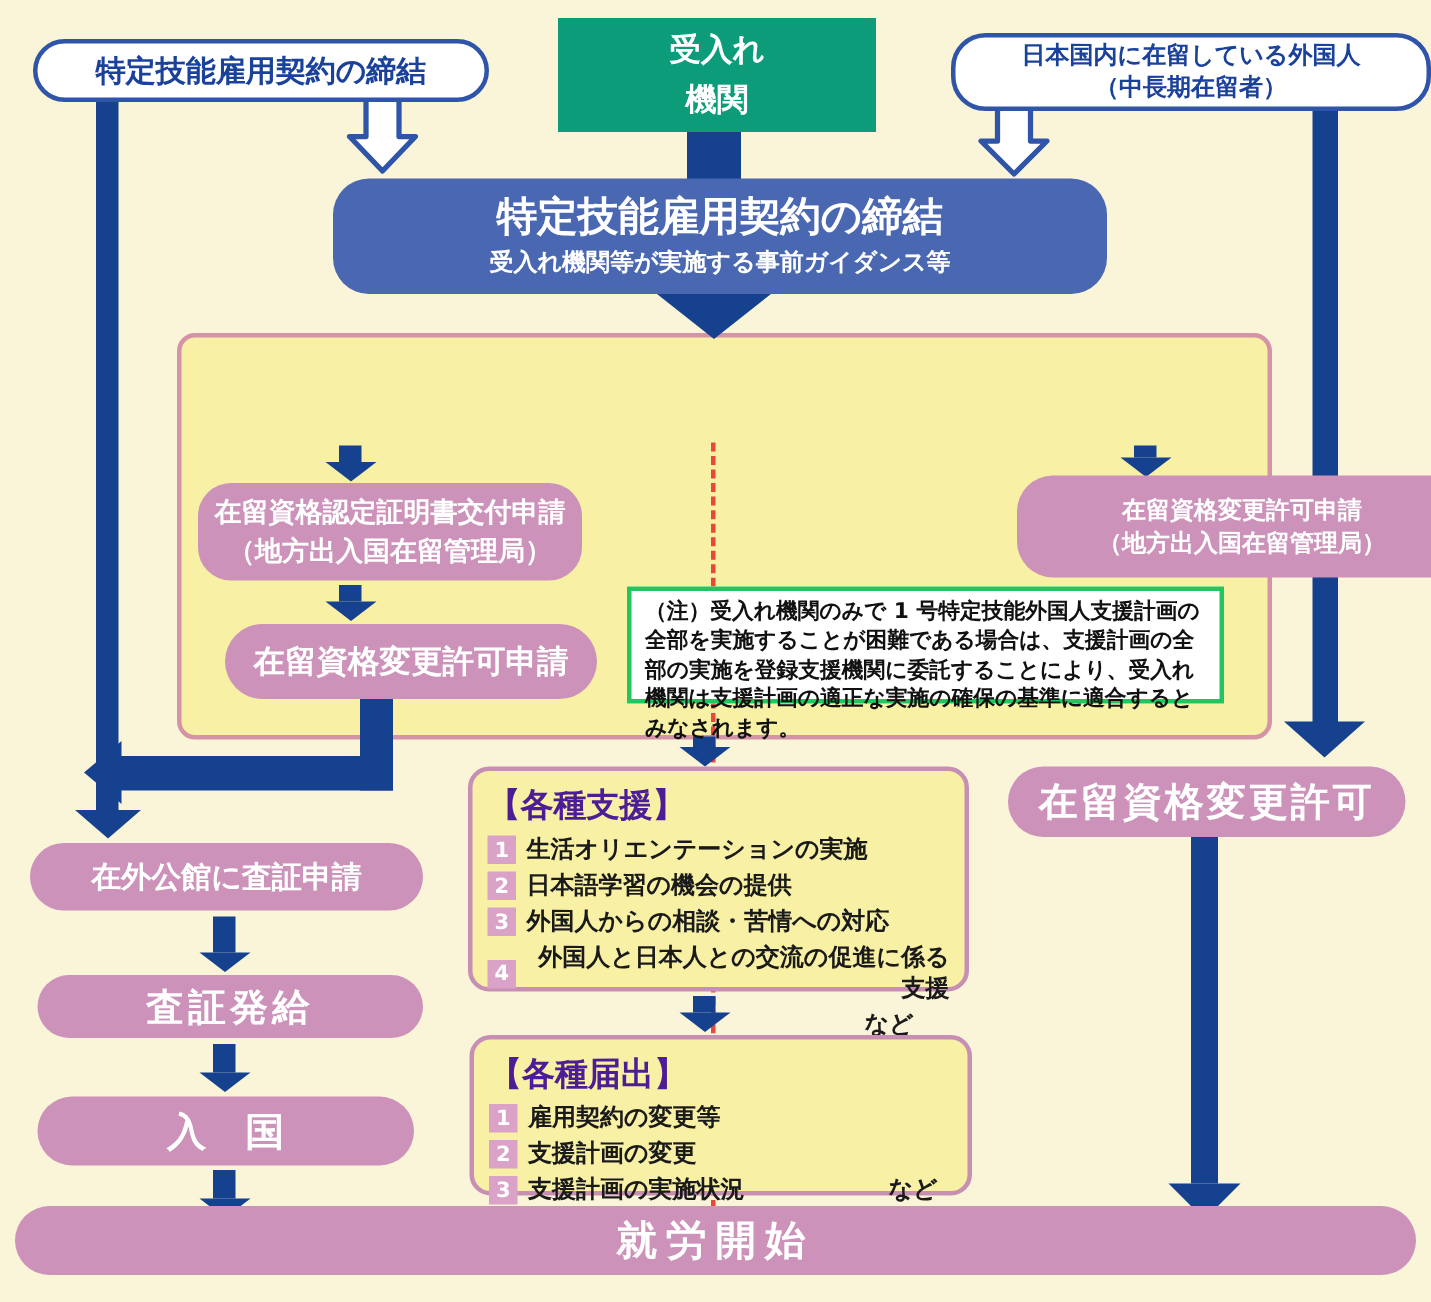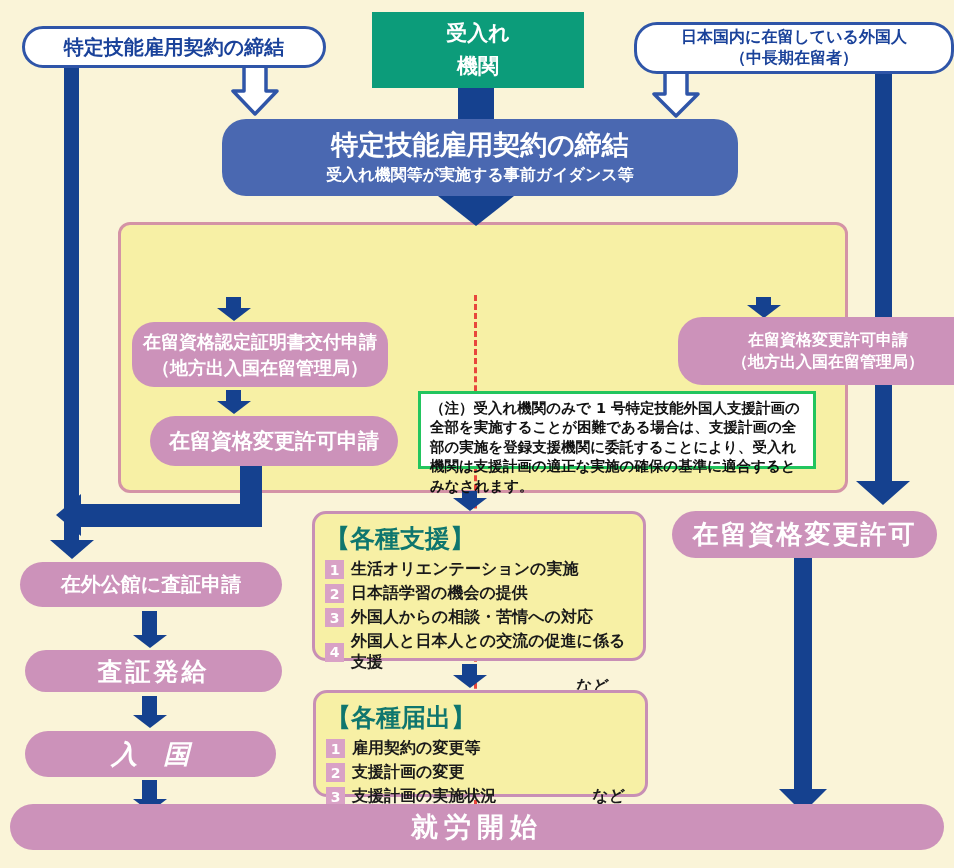--- a/index.html
+++ b/index.html
@@ -26,25 +26,25 @@
         border-top:13px solid #15418F;}
   
   .ahd{position:absolute;width:0;height:0;border-style:solid;border-color:transparent;
         border-bottom:0;border-top-color:#15418F;z-index:3;}
   
   .ahl{position:absolute;width:0;height:0;border:21px solid transparent;border-left:0;
         border-right:25px solid #15418F;z-index:3;}
   .chev{position:absolute;width:0;height:0;border:38px solid transparent;border-bottom:0;
         border-top:30px solid #15418F;z-index:3;}
   .dash{position:absolute;width:0;border-left:3px dashed #E8473C;z-index:2;}
-  .list-title{font-weight:bold;color:#0f766e;font-size:25px;margin:2px 0 4px 0;}
+  .list-title{font-weight:bold;color:#4c1d95;font-size:22px;margin:2px 0 4px 0;}
   .srow{display:flex;align-items:center;margin:3px 0;}
   .chip{width:19px;height:19px;background:#D9A2C6;color:#fff;font-size:14px;font-weight:bold;
         display:flex;align-items:center;justify-content:center;margin-right:7px;flex-shrink:0;}
-  .stext{font-weight:bold;color:#1a1a1a;font-size:16px;}
+  .stext{font-weight:bold;color:#1a1a1a;font-size:16px;text-align:right;}
   .setc{font-weight:bold;color:#1a1a1a;font-size:16px;text-align:right;padding-right:24px;}
   .netc{font-weight:bold;color:#1a1a1a;font-size:16px;margin-left:auto;padding-right:10px;}
 </style>
 </head>
 <body>
 
 <div class="canvas">
 
   <div class="pill" style="left:22px;top:26px;width:298px;height:36px;font-size:20px;">特定技能雇用契約の締結</div>
 
@@ -103,21 +103,21 @@
   <div class="nrect" style="left:64px;top:64px;width:15px;height:477px;"></div>
   <div class="ahd" style="left:50px;top:540px;border-left-width:22px;border-right-width:22px;border-top-width:19px;"></div>
   <div class="nrect" style="left:240px;top:465px;width:22px;height:62px;"></div>
   <div class="nrect" style="left:80px;top:504px;width:182px;height:23px;"></div>
   <div class="ahl" style="left:56px;top:494px;"></div>
 
   <div class="pbox" style="left:20px;top:562px;width:262px;height:45px;font-size:20px;border-radius:23px;">在外公館に査証申請</div>
   <div class="ad" style="left:142px;top:611px;height:24px;"></div>
   <div class="pbox" style="left:25px;top:650px;width:257px;height:42px;font-size:25px;letter-spacing:3px;border-radius:21px;">査証発給</div>
   <div class="ad" style="left:142px;top:696px;height:19px;"></div>
-  <div class="pbox" style="left:25px;top:731px;width:251px;height:46px;font-size:26px;border-radius:23px;font-style:italic;">入　国</div>
+  <div class="pbox" style="left:25px;top:731px;width:251px;height:46px;font-size:26px;border-radius:23px;">入　国</div>
   <div class="ad" style="left:142px;top:780px;height:19px;"></div>
 
   <div class="ad" style="left:462px;top:491px;height:7px;"></div>
   <div class="ypanel" style="left:312px;top:511px;width:334px;height:150px;padding:6px 10px;">
     <div class="list-title">【各種支援】</div>
     <div class="srow">
       <span class="chip">1</span>
       <span class="stext">生活オリエンテーションの実施</span>
     </div>
     <div class="srow">

